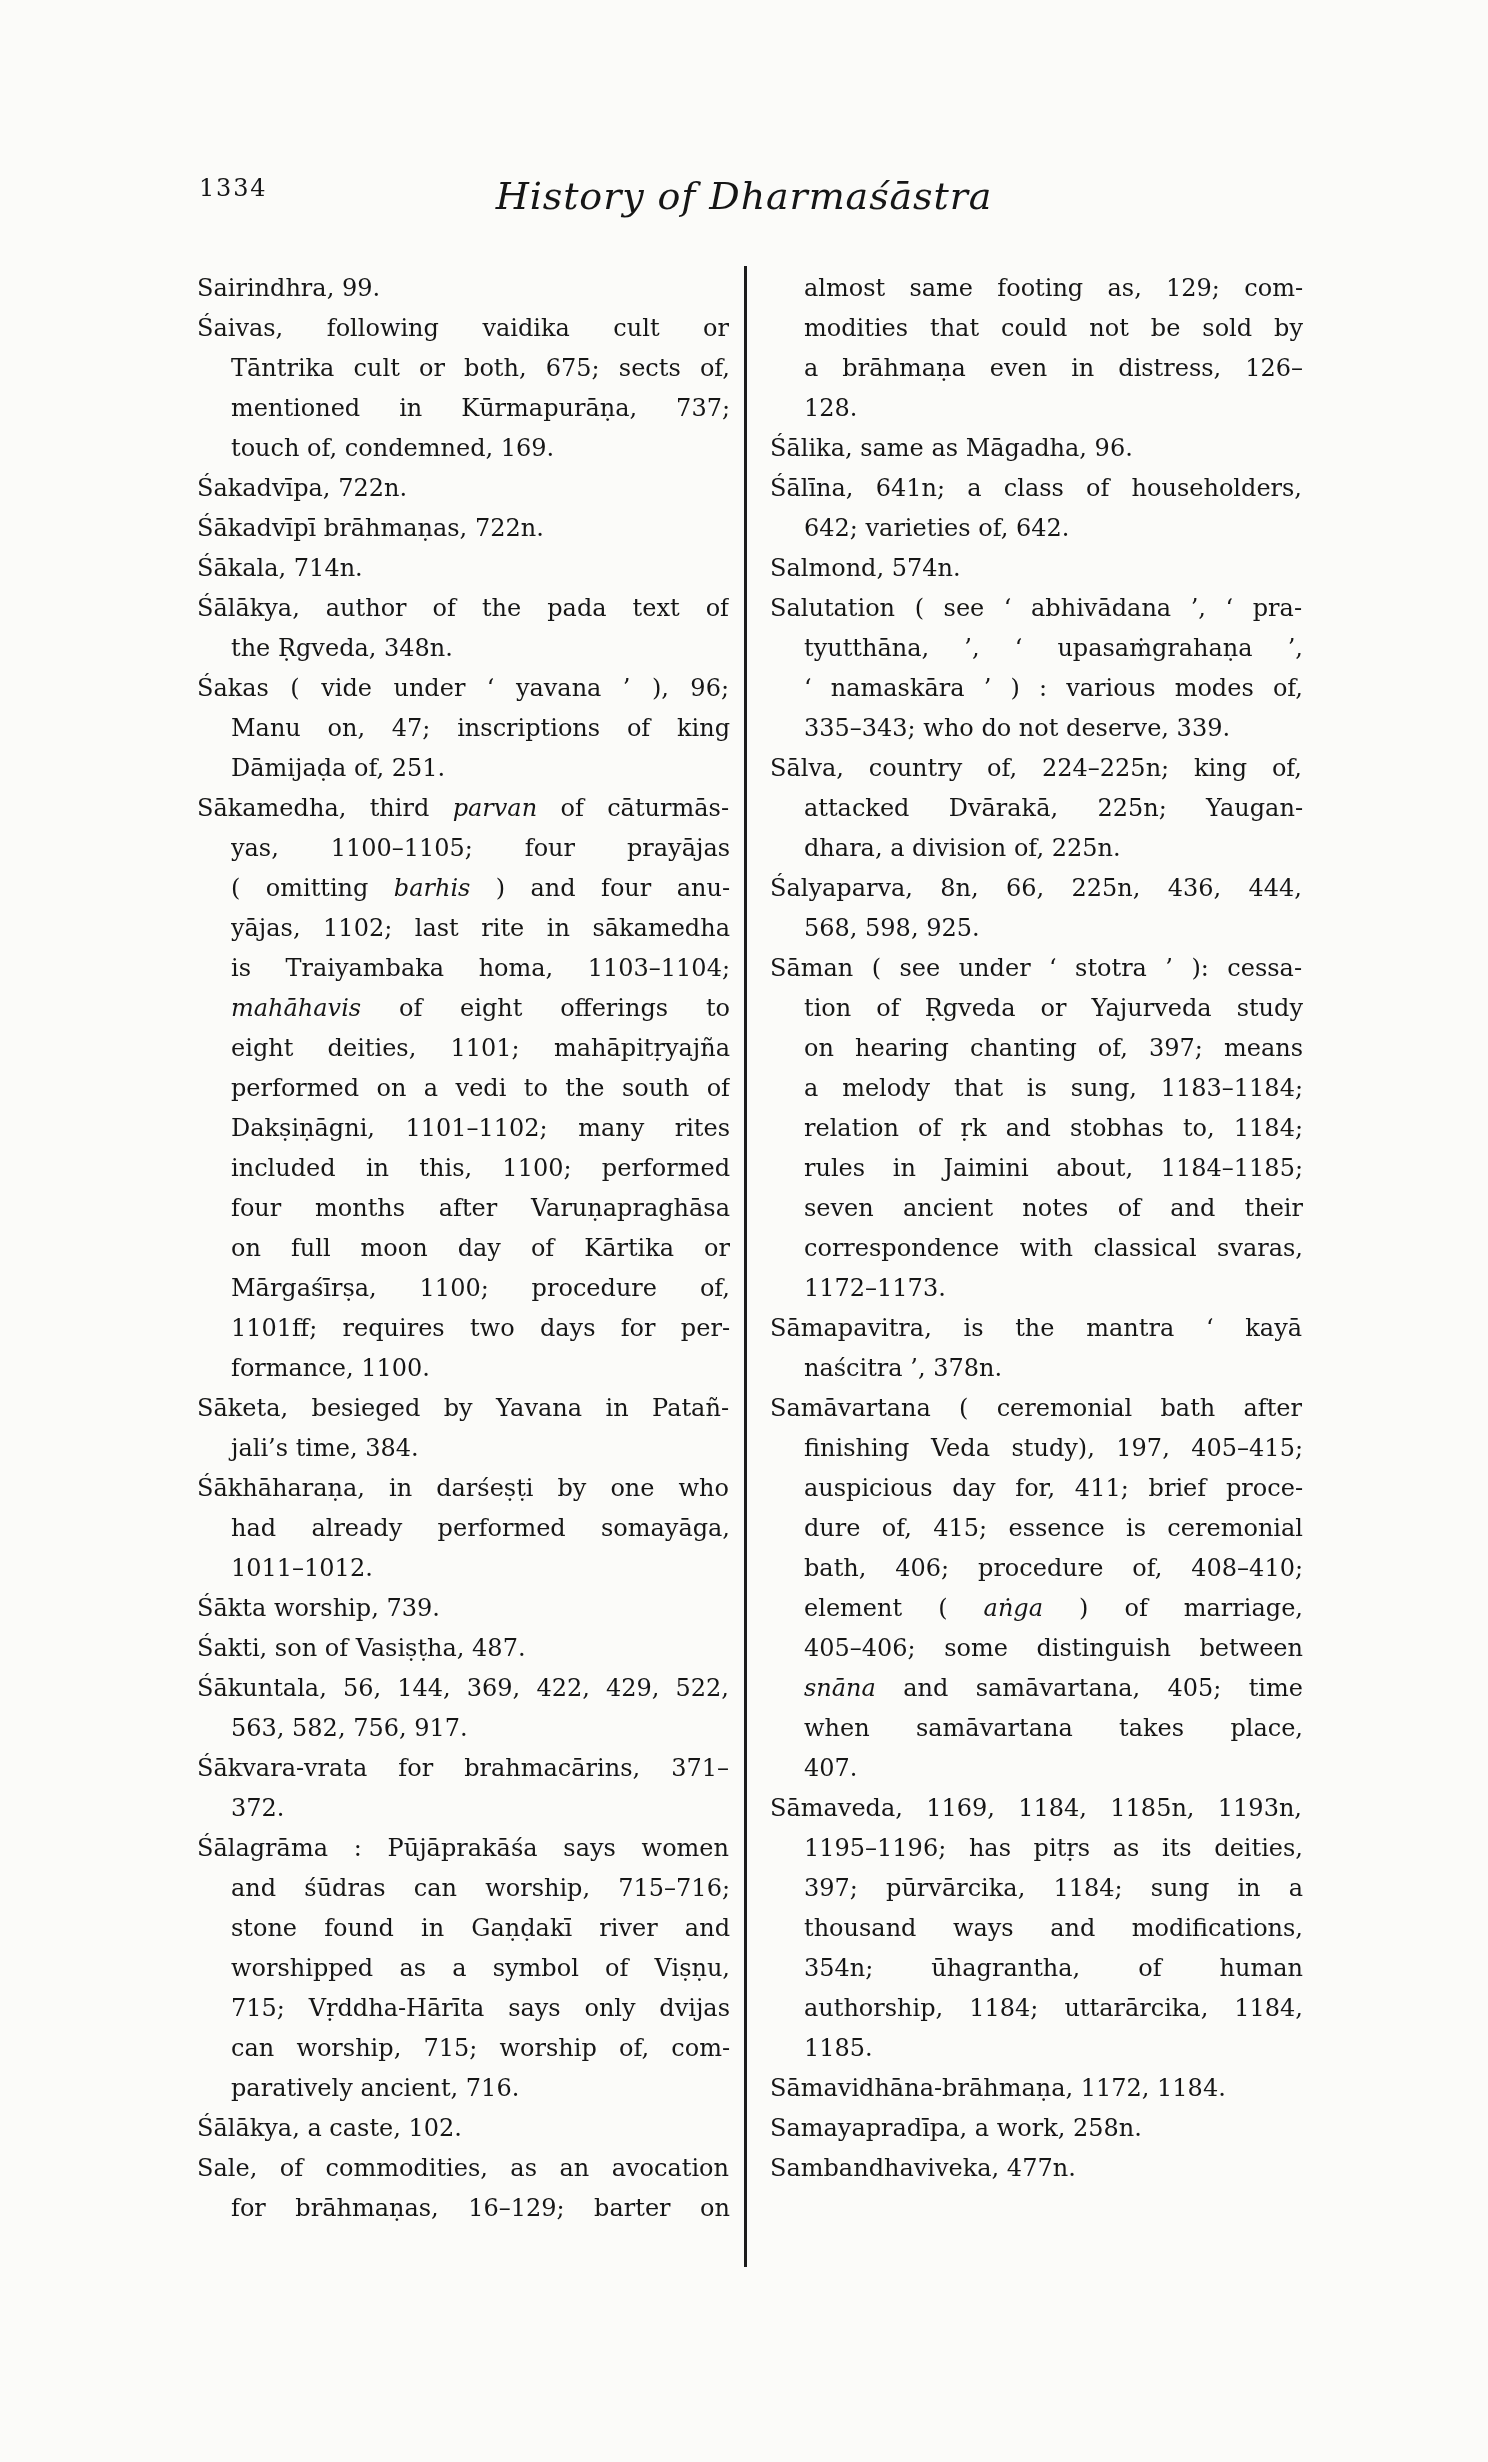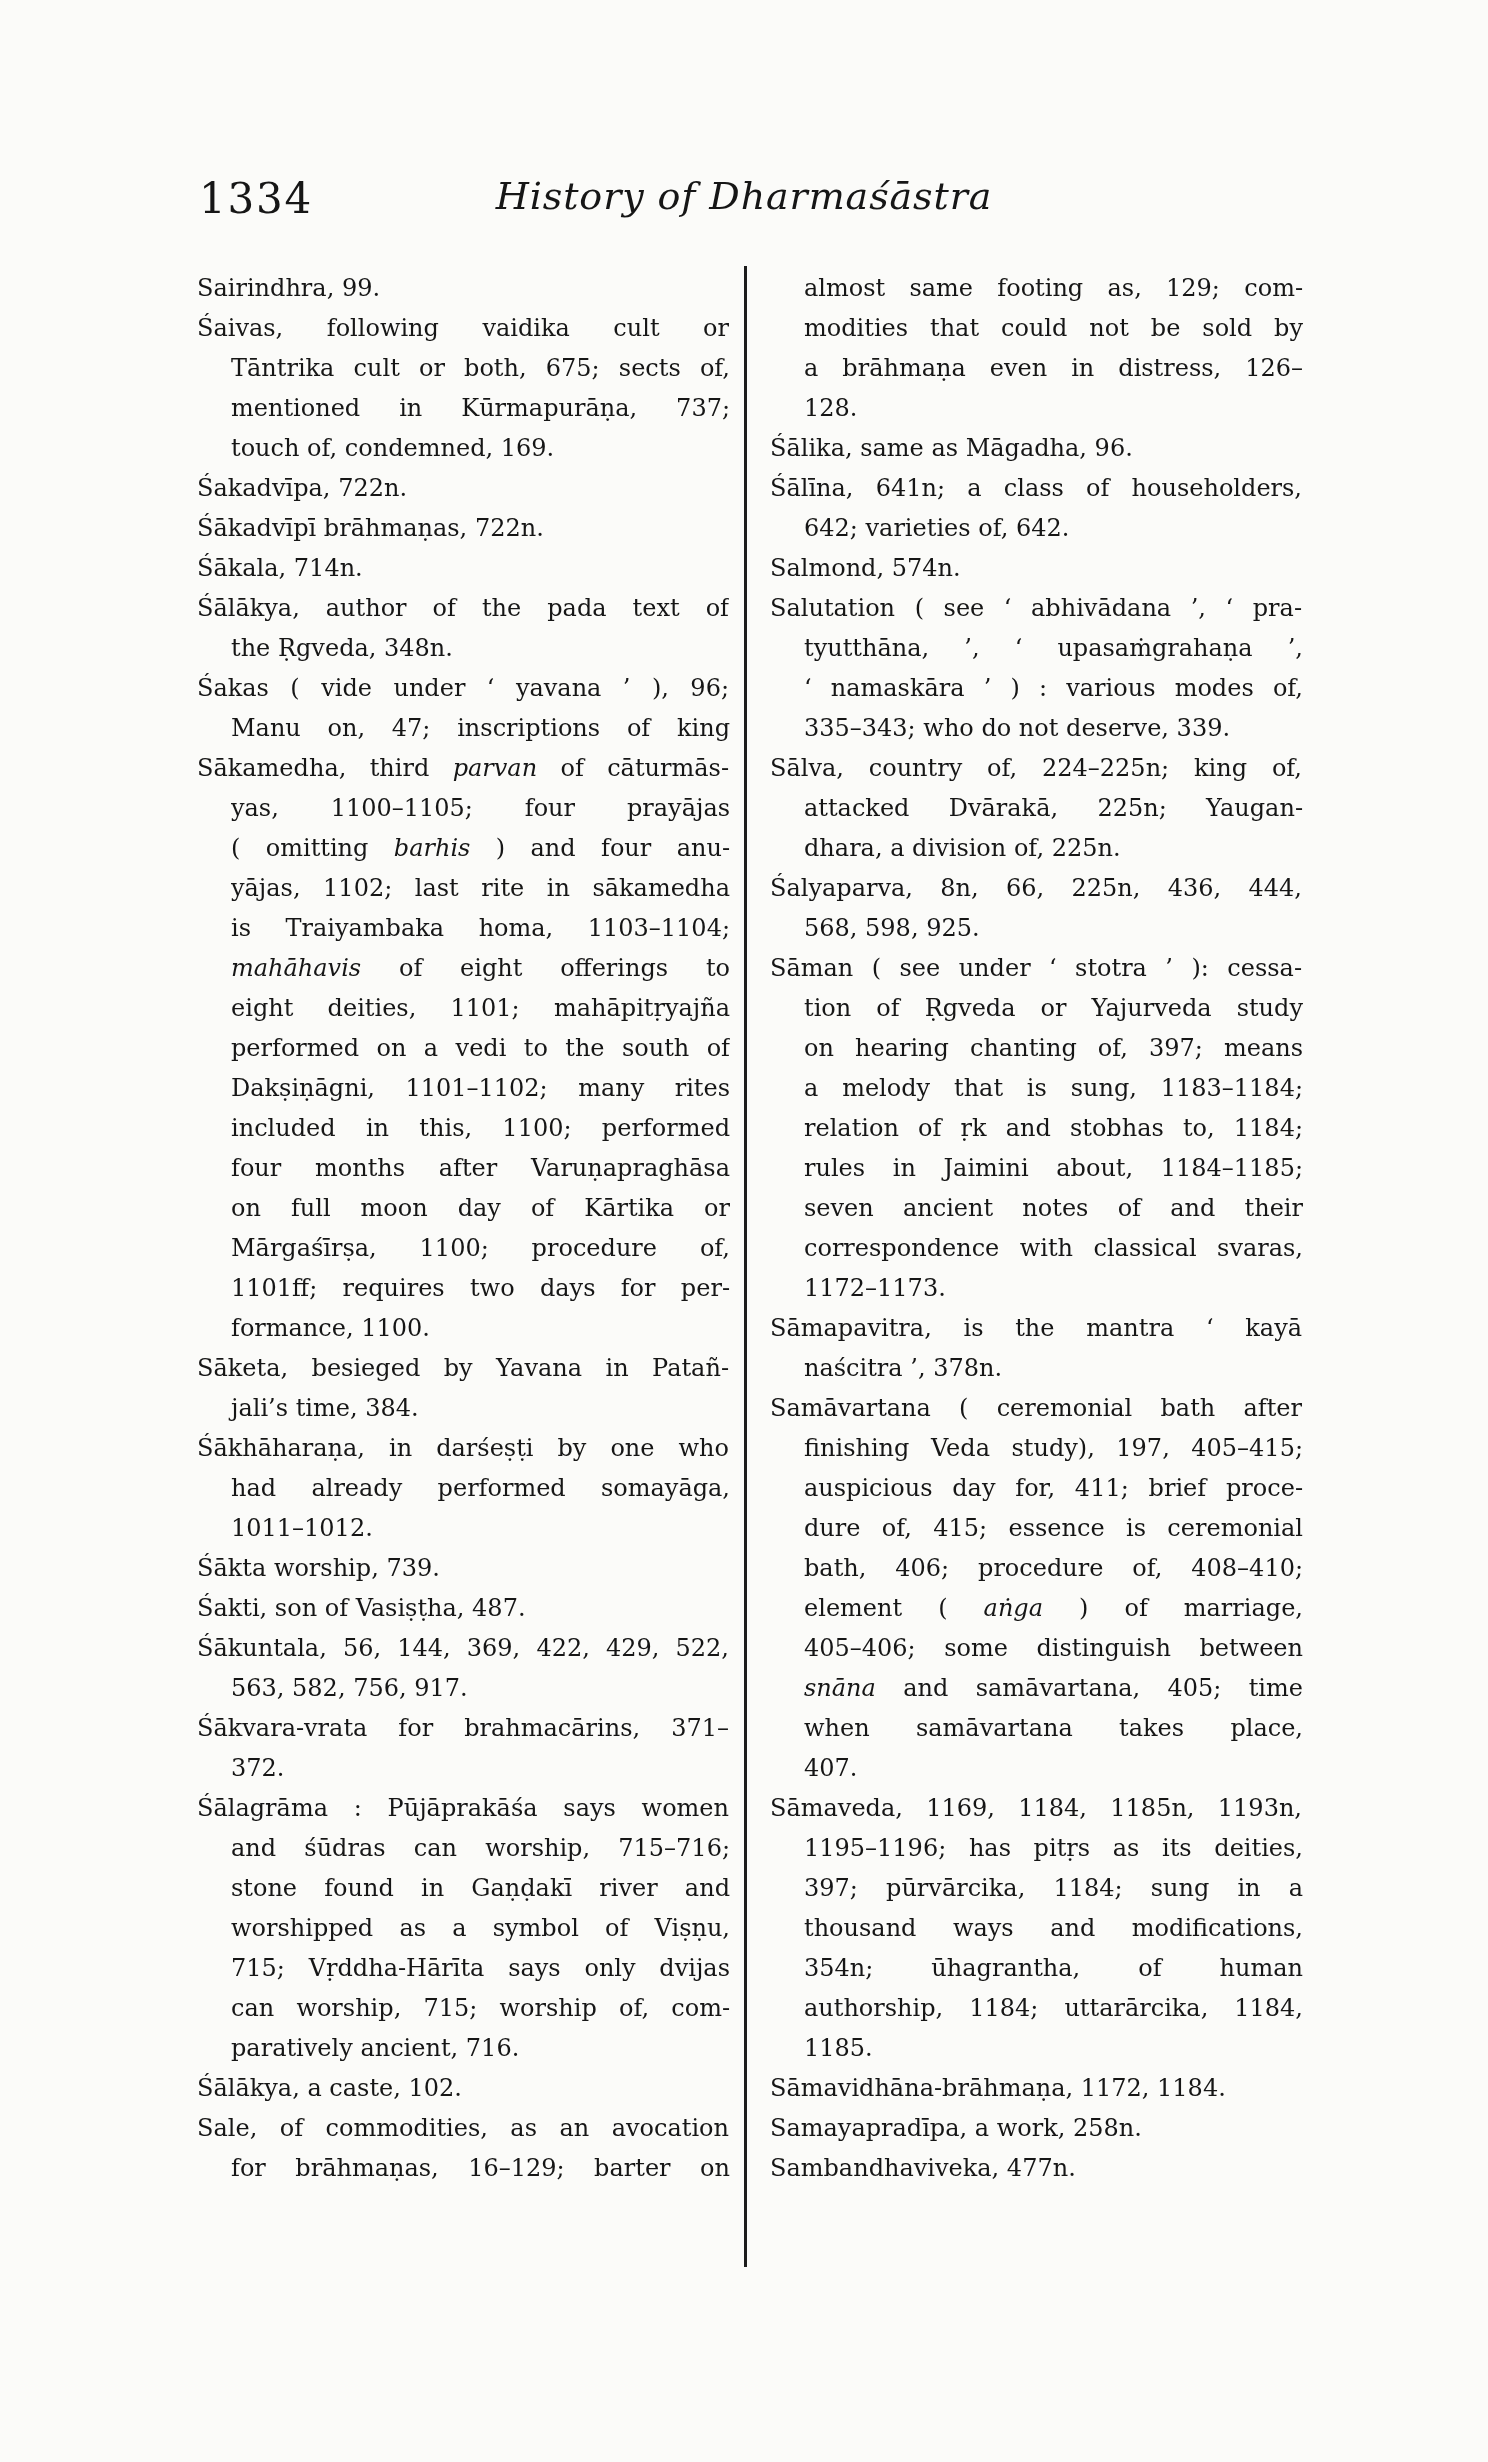--- a/index.html
+++ b/index.html
@@ -9,21 +9,21 @@
     font-family: "DejaVu Serif", "Liberation Serif", serif;
     color: #161616;
     position: relative;
     overflow: hidden;
   }
   .page { position: absolute; inset: 0; }
 
   .header { position: absolute; top: 174px; left: 0; width: 100%; height: 50px; }
   .page-number {
     position: absolute; left: 199px; top: 0;
-    font-size: 42px; letter-spacing: 1.8px;
+    font-size: 24px; letter-spacing: 1.8px;
   }
   .running-title {
     position: absolute; left: 0; width: 100%; top: 0;
     text-align: center; font-style: italic;
     font-size: 38px; letter-spacing: 0.9px;
   }
 
   .divider {
     position: absolute; left: 744px; top: 266px;
     width: 2.7px; height: 2001px;
@@ -72,20 +72,21 @@
       <div class="line ind just"><span>Tāntrika cult or both, 675; sects of,</span></div>
       <div class="line ind just"><span>mentioned in Kūrmapurāṇa, 737;</span></div>
       <div class="line ind"><span>touch of, condemned, 169.</span></div>
       <div class="line"><span>Śakadvīpa, 722n.</span></div>
       <div class="line"><span>Śākadvīpī brāhmaṇas, 722n.</span></div>
       <div class="line"><span>Śākala, 714n.</span></div>
       <div class="line just"><span>Śālākya, author of the pada text of</span></div>
       <div class="line ind"><span>the Ṛgveda, 348n.</span></div>
       <div class="line just"><span>Śakas ( vide under ‘ yavana ’ ), 96;</span></div>
       <div class="line ind just"><span>Manu on, 47; inscriptions of king</span></div>
+      <div class="line ind"><span>Dāmijaḍa of, 251.</span></div>
       <div class="line just"><span>Sākamedha, third </span><i>parvan</i><span> of cāturmās-</span></div>
       <div class="line ind just"><span>yas, 1100–1105; four prayājas</span></div>
       <div class="line ind just"><span>( omitting </span><i>barhis</i><span> ) and four anu-</span></div>
       <div class="line ind just"><span>yājas, 1102; last rite in sākamedha</span></div>
       <div class="line ind just"><span>is Traiyambaka homa, 1103–1104;</span></div>
       <div class="line ind just"><i>mahāhavis</i><span> of eight offerings to</span></div>
       <div class="line ind just"><span>eight deities, 1101; mahāpitṛyajña</span></div>
       <div class="line ind just"><span>performed on a vedi to the south of</span></div>
       <div class="line ind just"><span>Dakṣiṇāgni, 1101–1102; many rites</span></div>
       <div class="line ind just"><span>included in this, 1100; performed</span></div>

